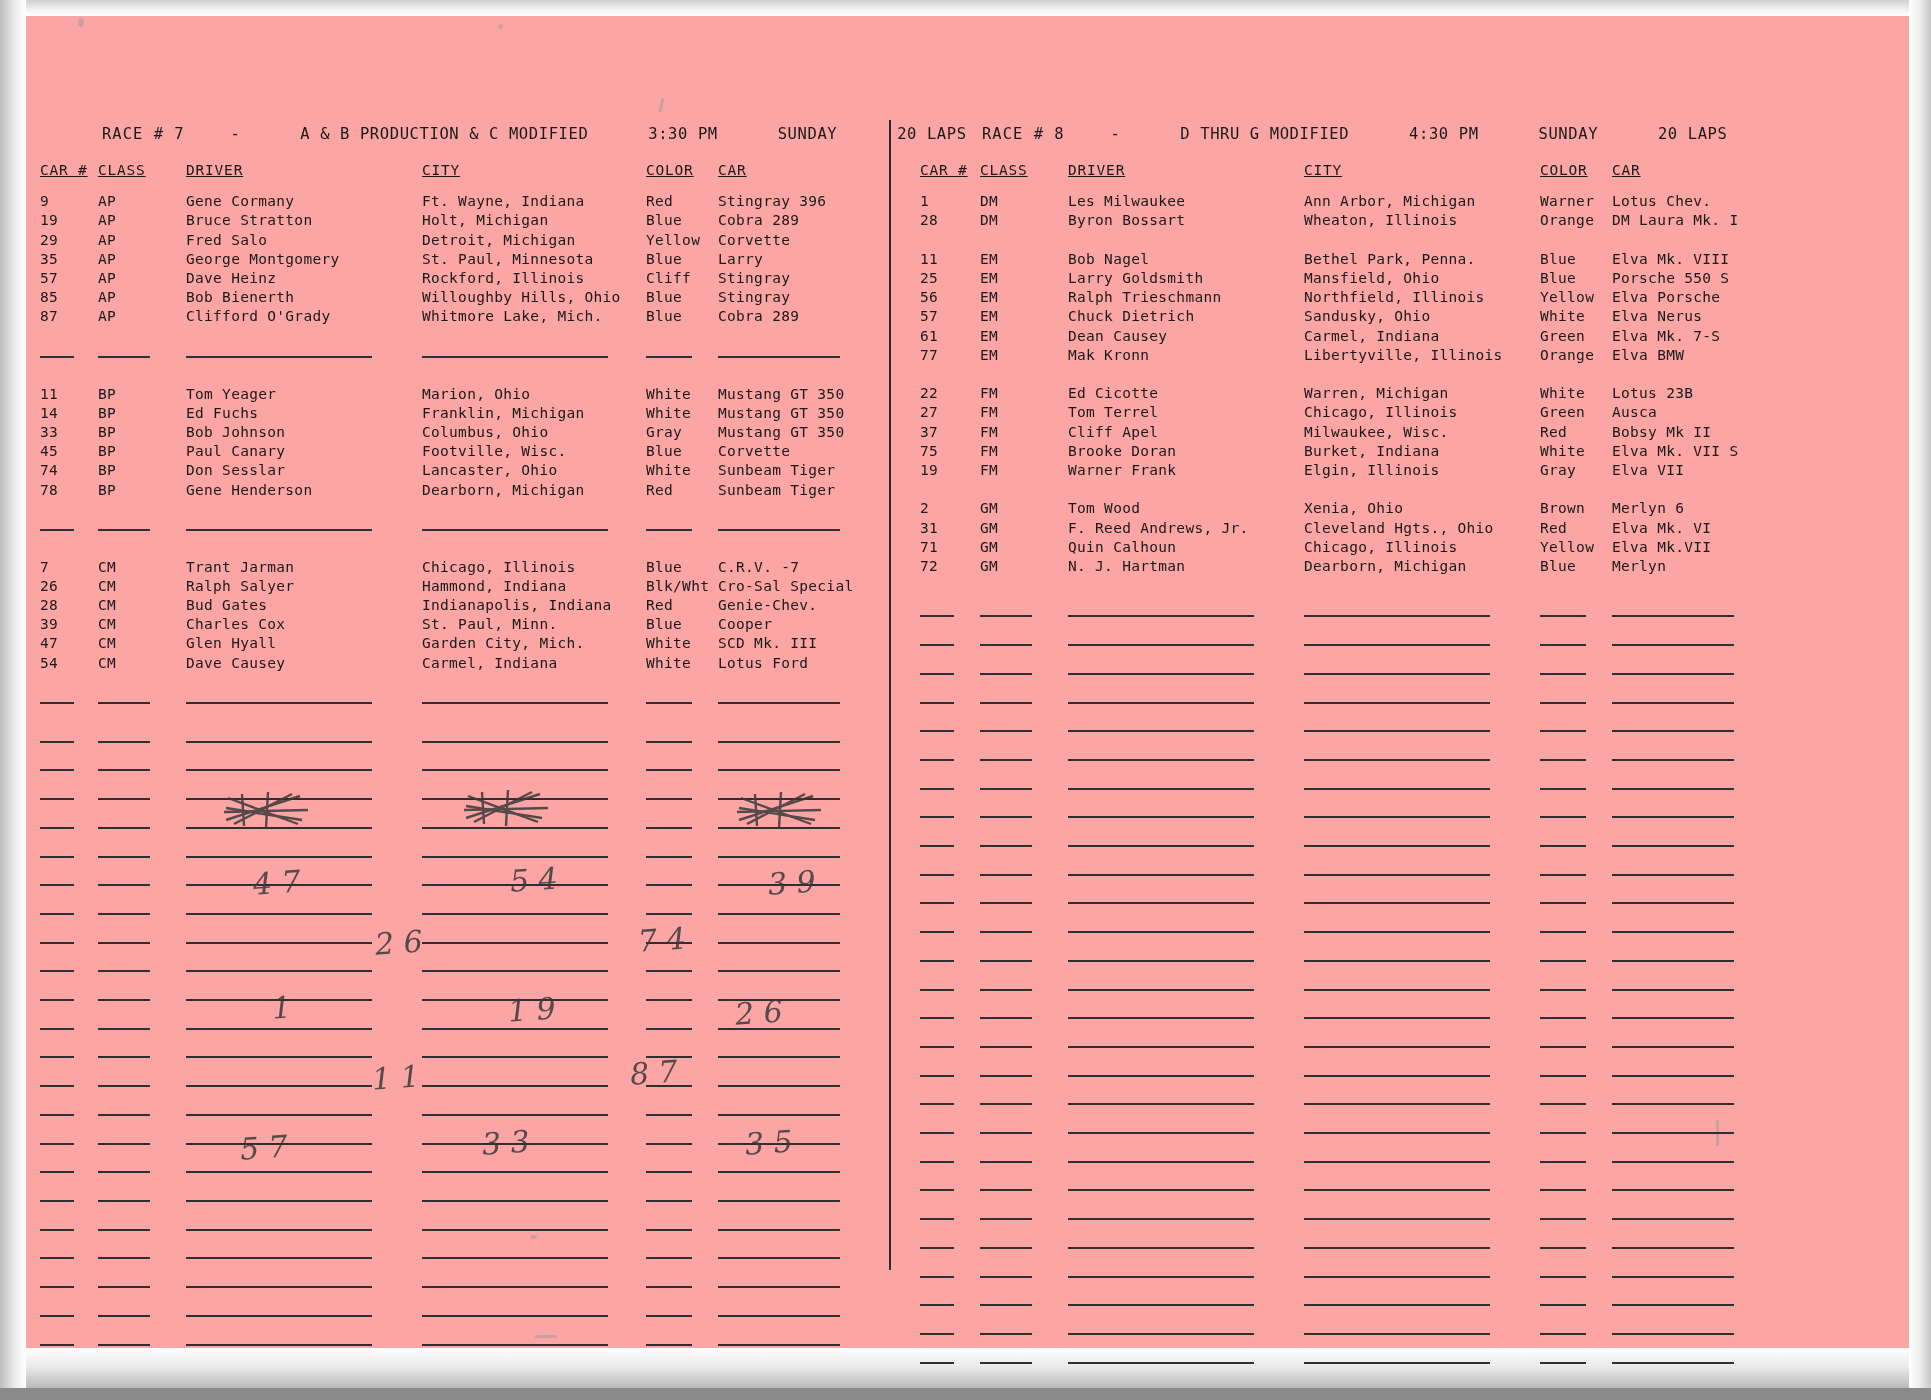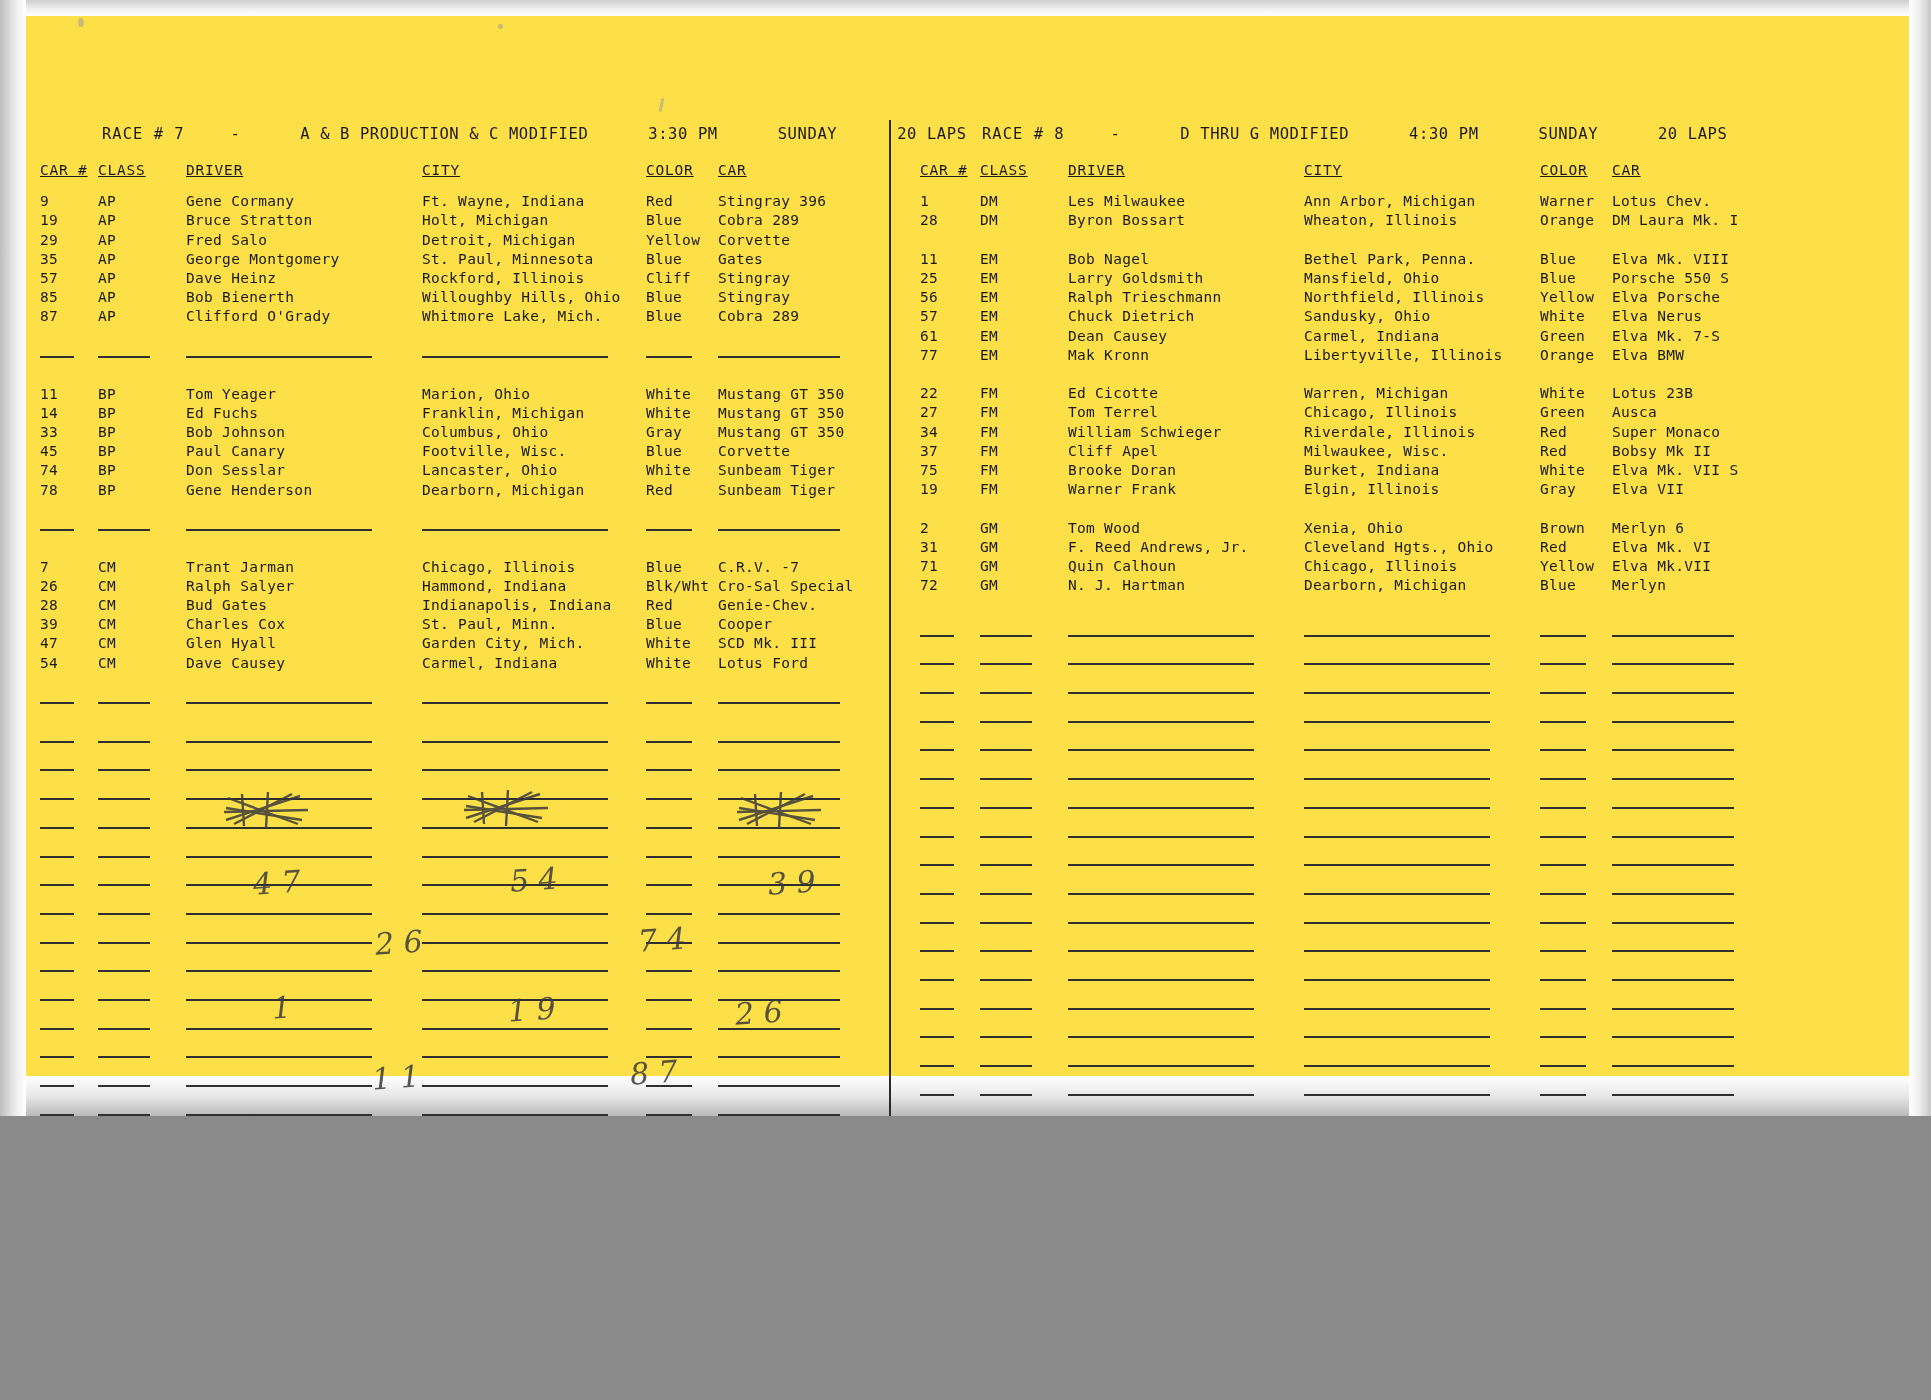--- a/index.html
+++ b/index.html
@@ -3,22 +3,22 @@
 <meta charset="utf-8">
 <style>
   html, body {
     margin: 0;
     padding: 0;
     background: #8a8a8a;
   }
   .page {
     position: relative;
     width: 1931px;
-    height: 1116px;
-    background: #fde047;
+    height: 1388px;
+    background: #fca5a5;
     overflow: hidden;
     font-family: "DejaVu Sans Mono", "Liberation Mono", monospace;
     color: #1a1a1a;
     text-decoration: underline;
   }
   
   .scan-edge-top {
     position: absolute; left: 0; top: 0; width: 1931px; height: 16px;
     background: linear-gradient(180deg,#cfcfcf 0%, #f2f2f2 60%, #ffffff 100%);
   }
@@ -209,21 +209,21 @@
             <td class="c-city">Detroit, Michigan</td>
             <td class="c-color">Yellow</td>
             <td class="c-carname">Corvette</td>
           </tr>
           <tr>
             <td class="c-car">35</td>
             <td class="c-class">AP</td>
             <td class="c-driver">George Montgomery</td>
             <td class="c-city">St. Paul, Minnesota</td>
             <td class="c-color">Blue</td>
-            <td class="c-carname">Gates</td>
+            <td class="c-carname">Larry</td>
           </tr>
           <tr>
             <td class="c-car">57</td>
             <td class="c-class">AP</td>
             <td class="c-driver">Dave Heinz</td>
             <td class="c-city">Rockford, Illinois</td>
             <td class="c-color">Cliff</td>
             <td class="c-carname">Stingray</td>
           </tr>
           <tr>
@@ -665,28 +665,20 @@
             <td class="c-color">White</td>
             <td class="c-carname">Lotus 23B</td>
           </tr>
           <tr>
             <td class="c-car">27</td>
             <td class="c-class">FM</td>
             <td class="c-driver">Tom Terrel</td>
             <td class="c-city">Chicago, Illinois</td>
             <td class="c-color">Green</td>
             <td class="c-carname">Ausca</td>
-          </tr>
-          <tr>
-            <td class="c-car">34</td>
-            <td class="c-class">FM</td>
-            <td class="c-driver">William Schwieger</td>
-            <td class="c-city">Riverdale, Illinois</td>
-            <td class="c-color">Red</td>
-            <td class="c-carname">Super Monaco</td>
           </tr>
           <tr>
             <td class="c-car">37</td>
             <td class="c-class">FM</td>
             <td class="c-driver">Cliff Apel</td>
             <td class="c-city">Milwaukee, Wisc.</td>
             <td class="c-color">Red</td>
             <td class="c-carname">Bobsy Mk II</td>
           </tr>
           <tr>

